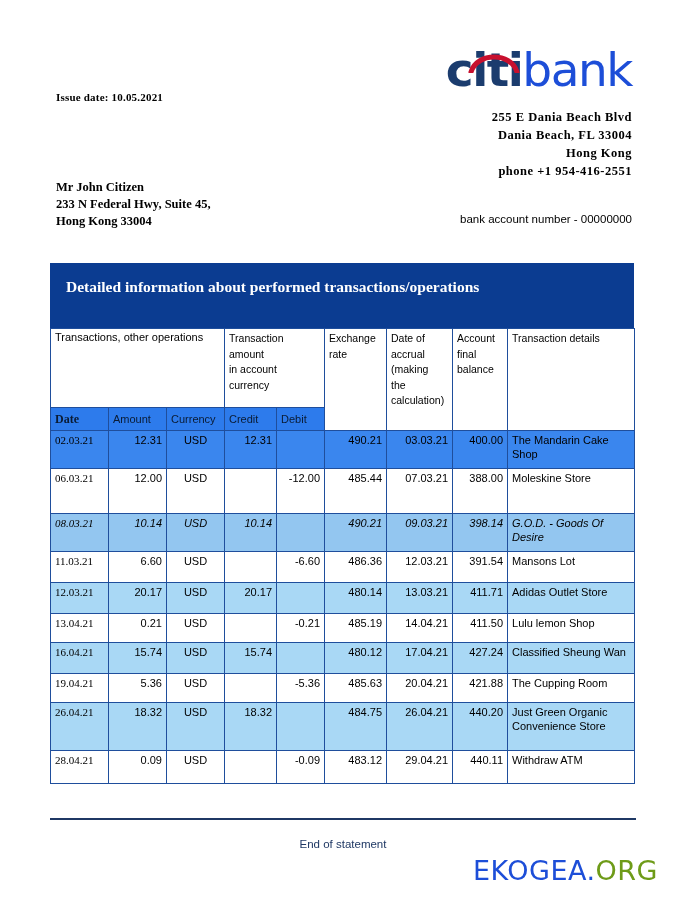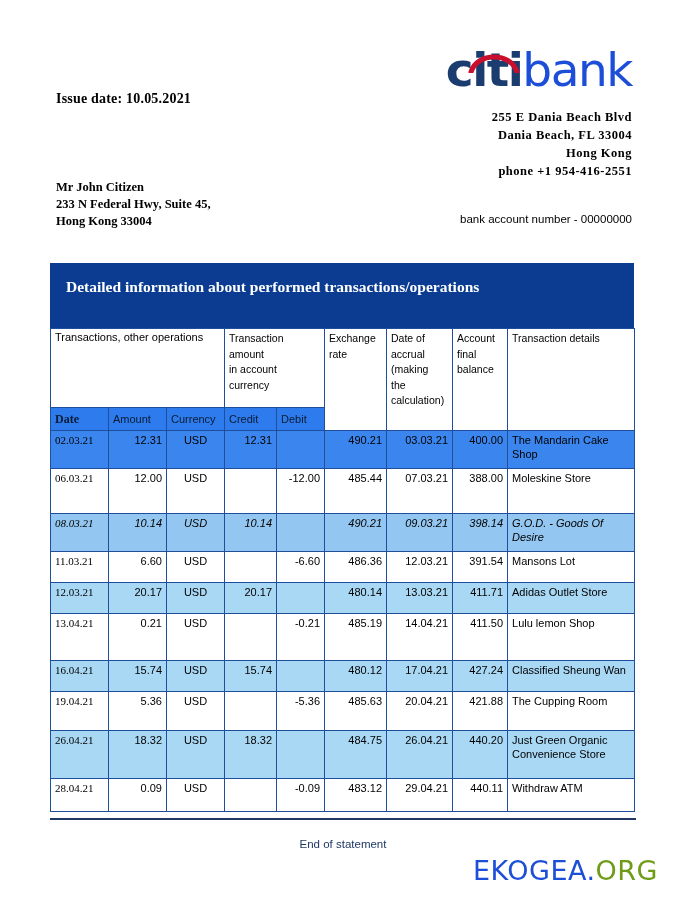--- a/index.html
+++ b/index.html
@@ -16,21 +16,21 @@
     overflow: hidden;
   }
 
   
   .issue-date {
     position: absolute;
     left: 56px;
     top: 91px;
     font-family: "Liberation Serif", serif;
     font-weight: bold;
-    font-size: 14px;
+    font-size: 11px;
     letter-spacing: 0.2px;
     white-space: nowrap;
   }
 
   .recipient {
     position: absolute;
     left: 56px;
     top: 179px;
     font-family: "Liberation Serif", serif;
     font-weight: bold;
@@ -335,21 +335,21 @@
           <td class="c-date">12.03.21</td>
           <td class="num">20.17</td>
           <td class="cur">USD</td>
           <td class="num">20.17</td>
           <td class="num"></td>
           <td class="num">480.14</td>
           <td class="num">13.03.21</td>
           <td class="num">411.71</td>
           <td class="det">Adidas Outlet Store</td>
         </tr>
-        <tr class="r shade-0" style="height: 47px;">
+        <tr class="r shade-0" style="height: 29px;">
           <td class="c-date">13.04.21</td>
           <td class="num">0.21</td>
           <td class="cur">USD</td>
           <td class="num"></td>
           <td class="num">-0.21</td>
           <td class="num">485.19</td>
           <td class="num">14.04.21</td>
           <td class="num">411.50</td>
           <td class="det">Lulu lemon Shop</td>
         </tr>
@@ -357,21 +357,21 @@
           <td class="c-date">16.04.21</td>
           <td class="num">15.74</td>
           <td class="cur">USD</td>
           <td class="num">15.74</td>
           <td class="num"></td>
           <td class="num">480.12</td>
           <td class="num">17.04.21</td>
           <td class="num">427.24</td>
           <td class="det">Classified Sheung Wan</td>
         </tr>
-        <tr class="r shade-0" style="height: 39px; margin-top: 9px;">
+        <tr class="r shade-0" style="height: 29px; margin-top: 9px;">
           <td class="c-date">19.04.21</td>
           <td class="num">5.36</td>
           <td class="cur">USD</td>
           <td class="num"></td>
           <td class="num">-5.36</td>
           <td class="num">485.63</td>
           <td class="num">20.04.21</td>
           <td class="num">421.88</td>
           <td class="det">The Cupping Room</td>
         </tr>

